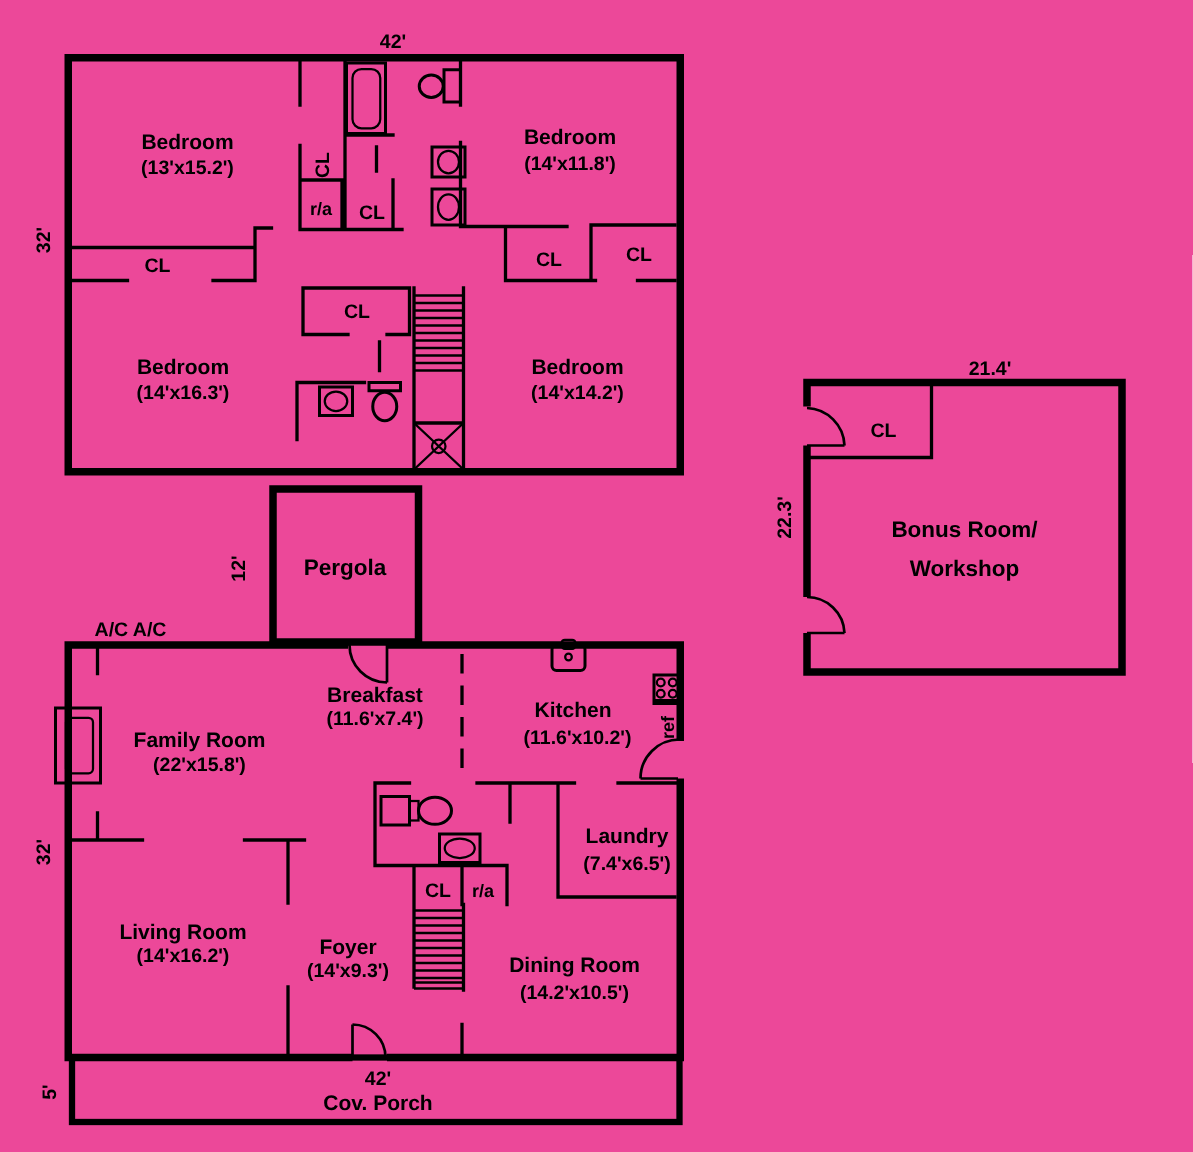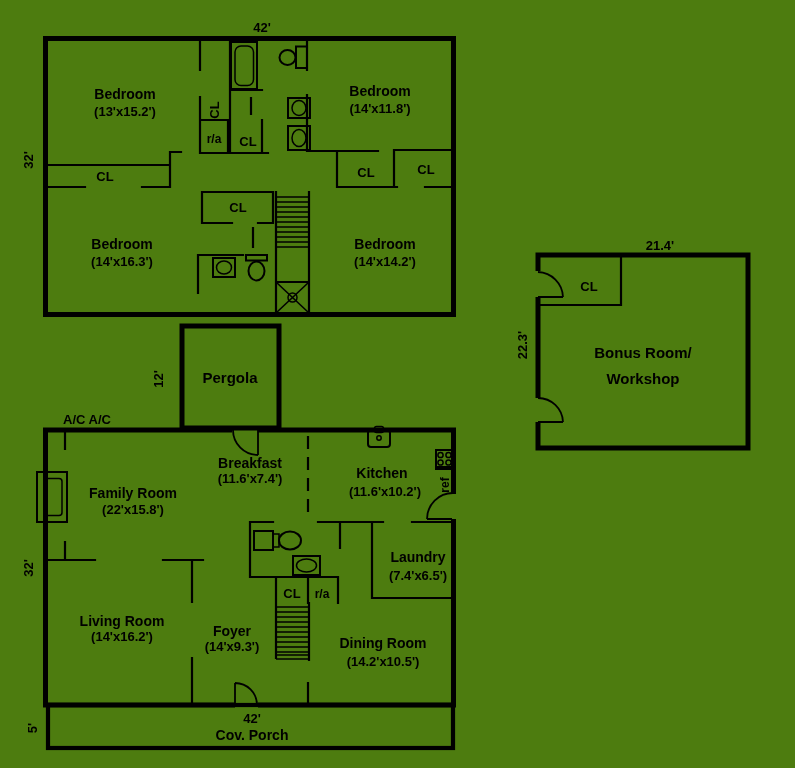--- a/index.html
+++ b/index.html
@@ -1,19 +1,19 @@
 <!DOCTYPE html>
 <html><head>
 <meta charset="utf-8">
 <style>
   html,body{margin:0;padding:0;background:#ffffff;}
   .plan-wrap{
     position:relative;
     width:795px;height:768px;
-    background:#4d7c0f;
+    background:#ec4899;
     font-family:"Liberation Sans", sans-serif;
   }
   svg text{
     font-family:"Liberation Sans", sans-serif;
     font-weight:bold;
     fill:#000000;
   }
   .room-name{font-size:14px;}
   .room-dims{font-size:13px;}
   .dim-label{font-size:13px;}

